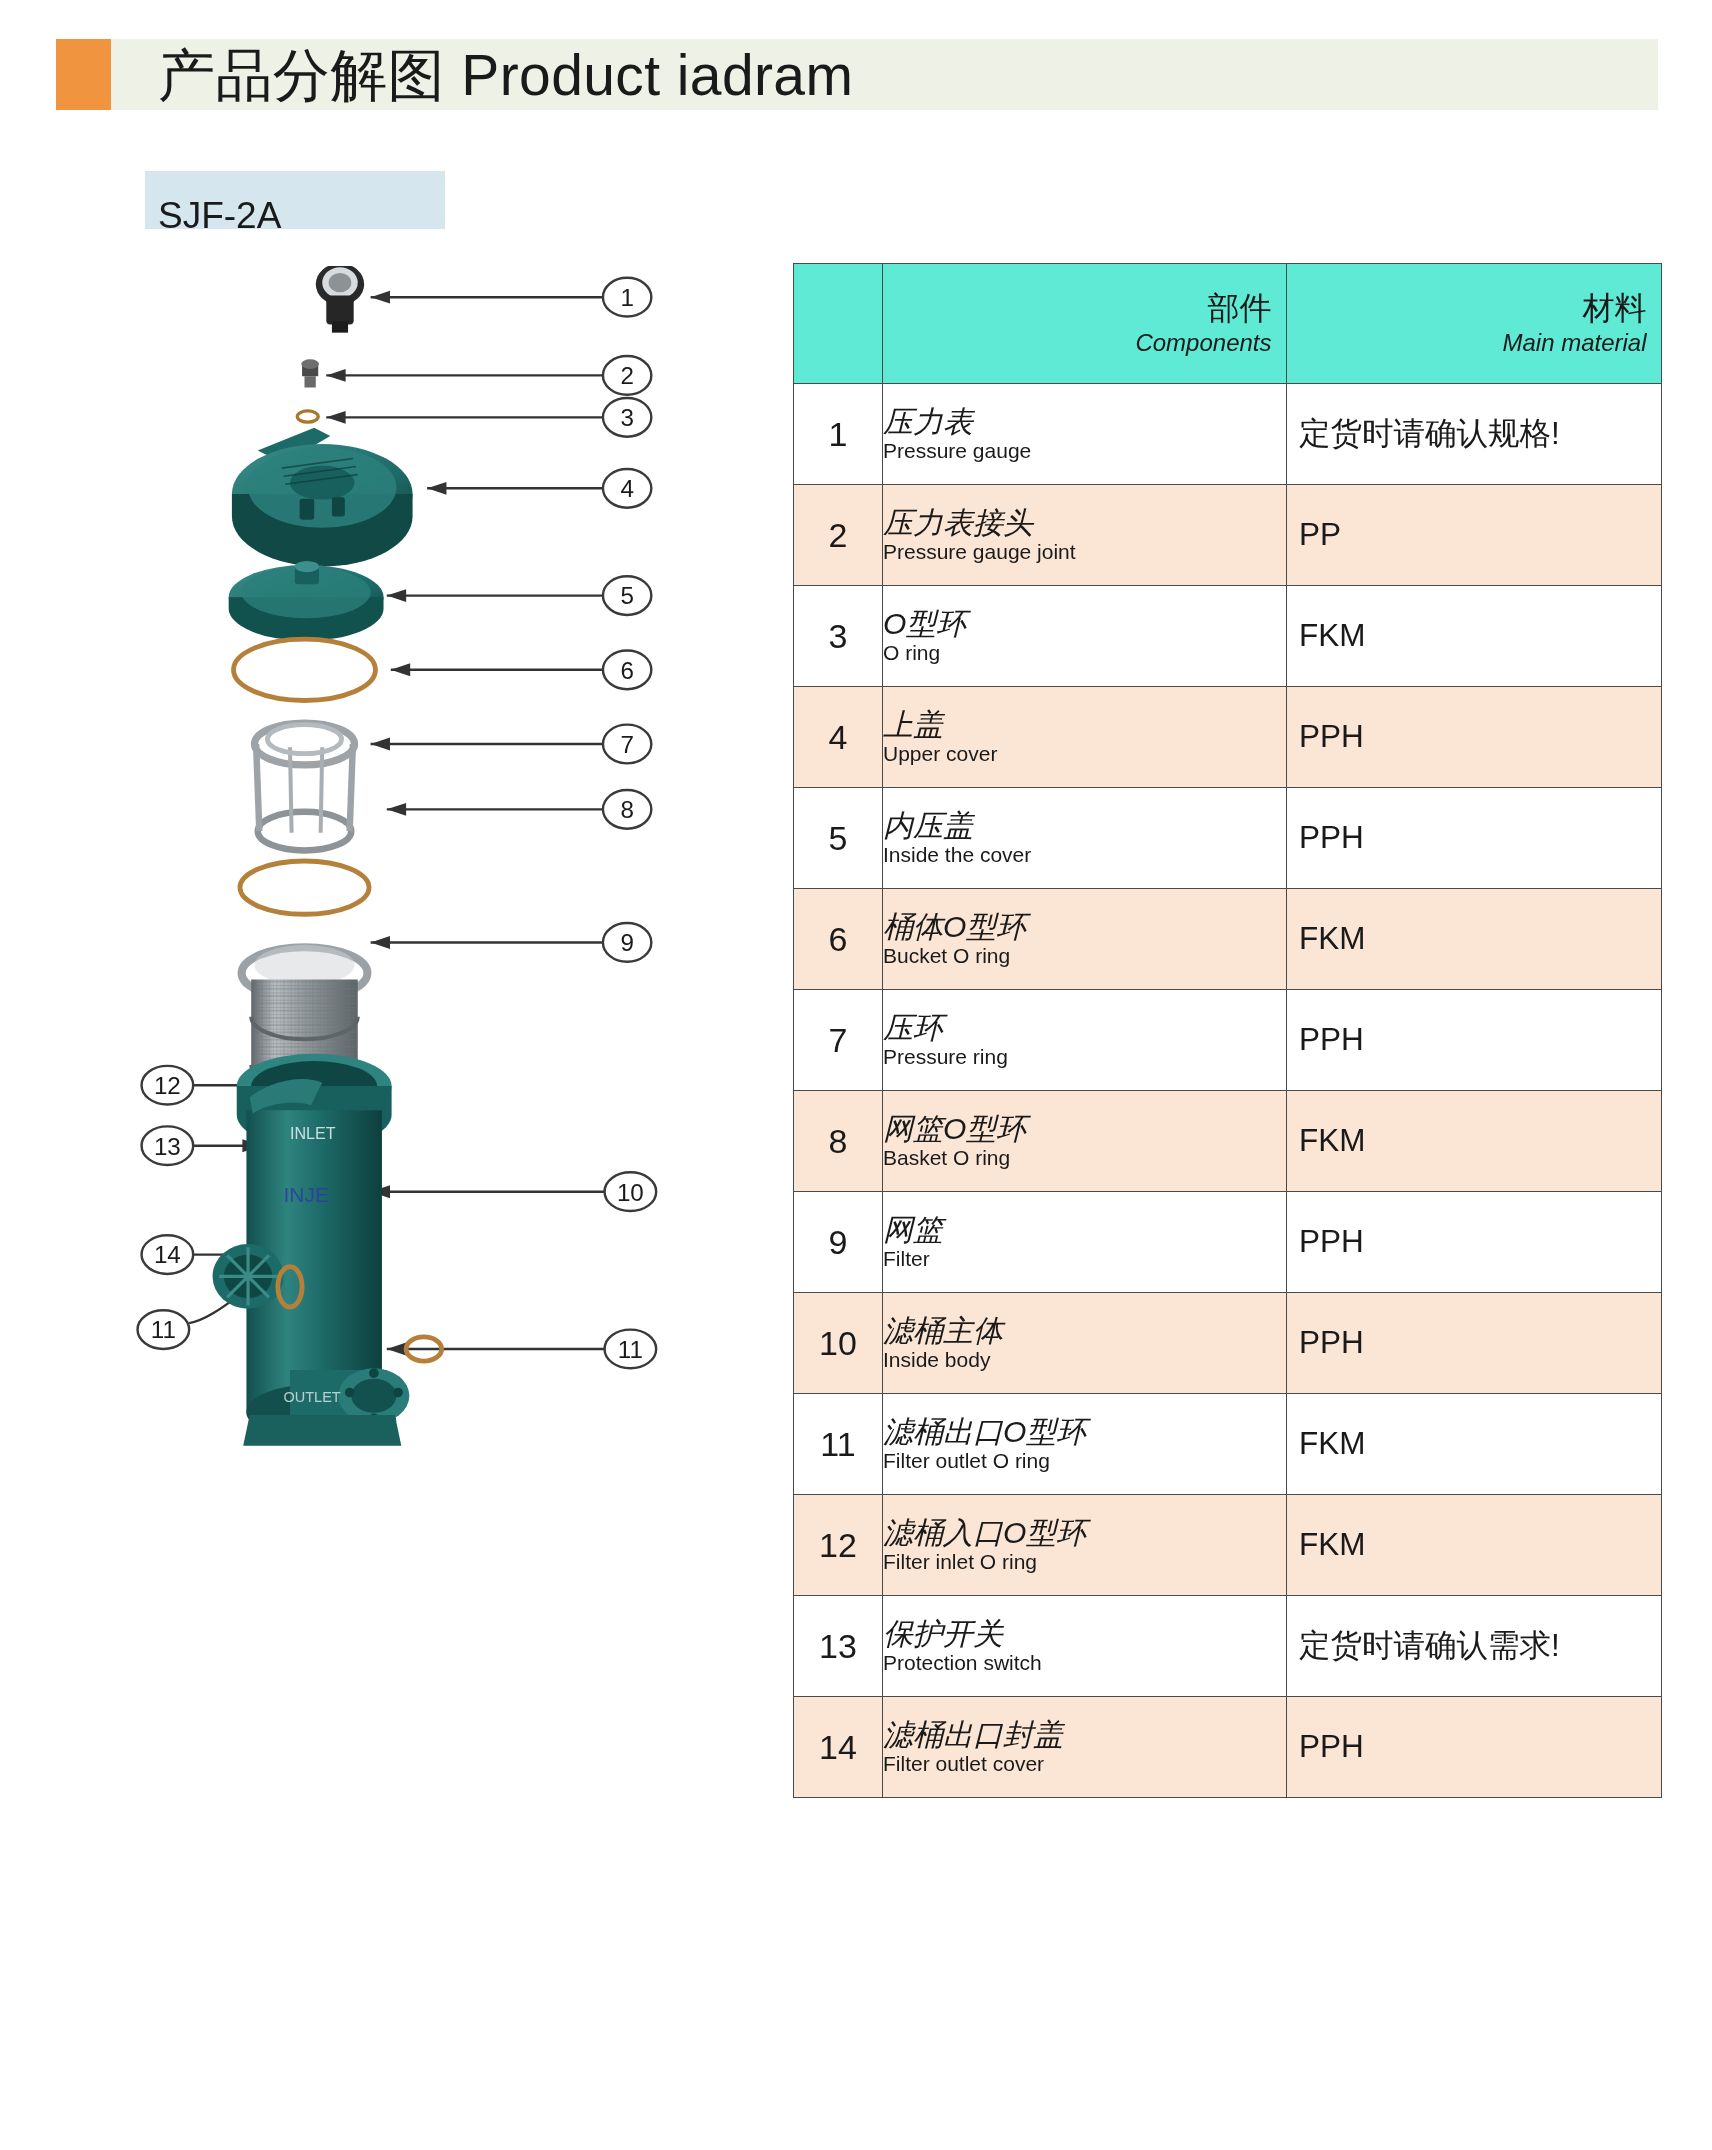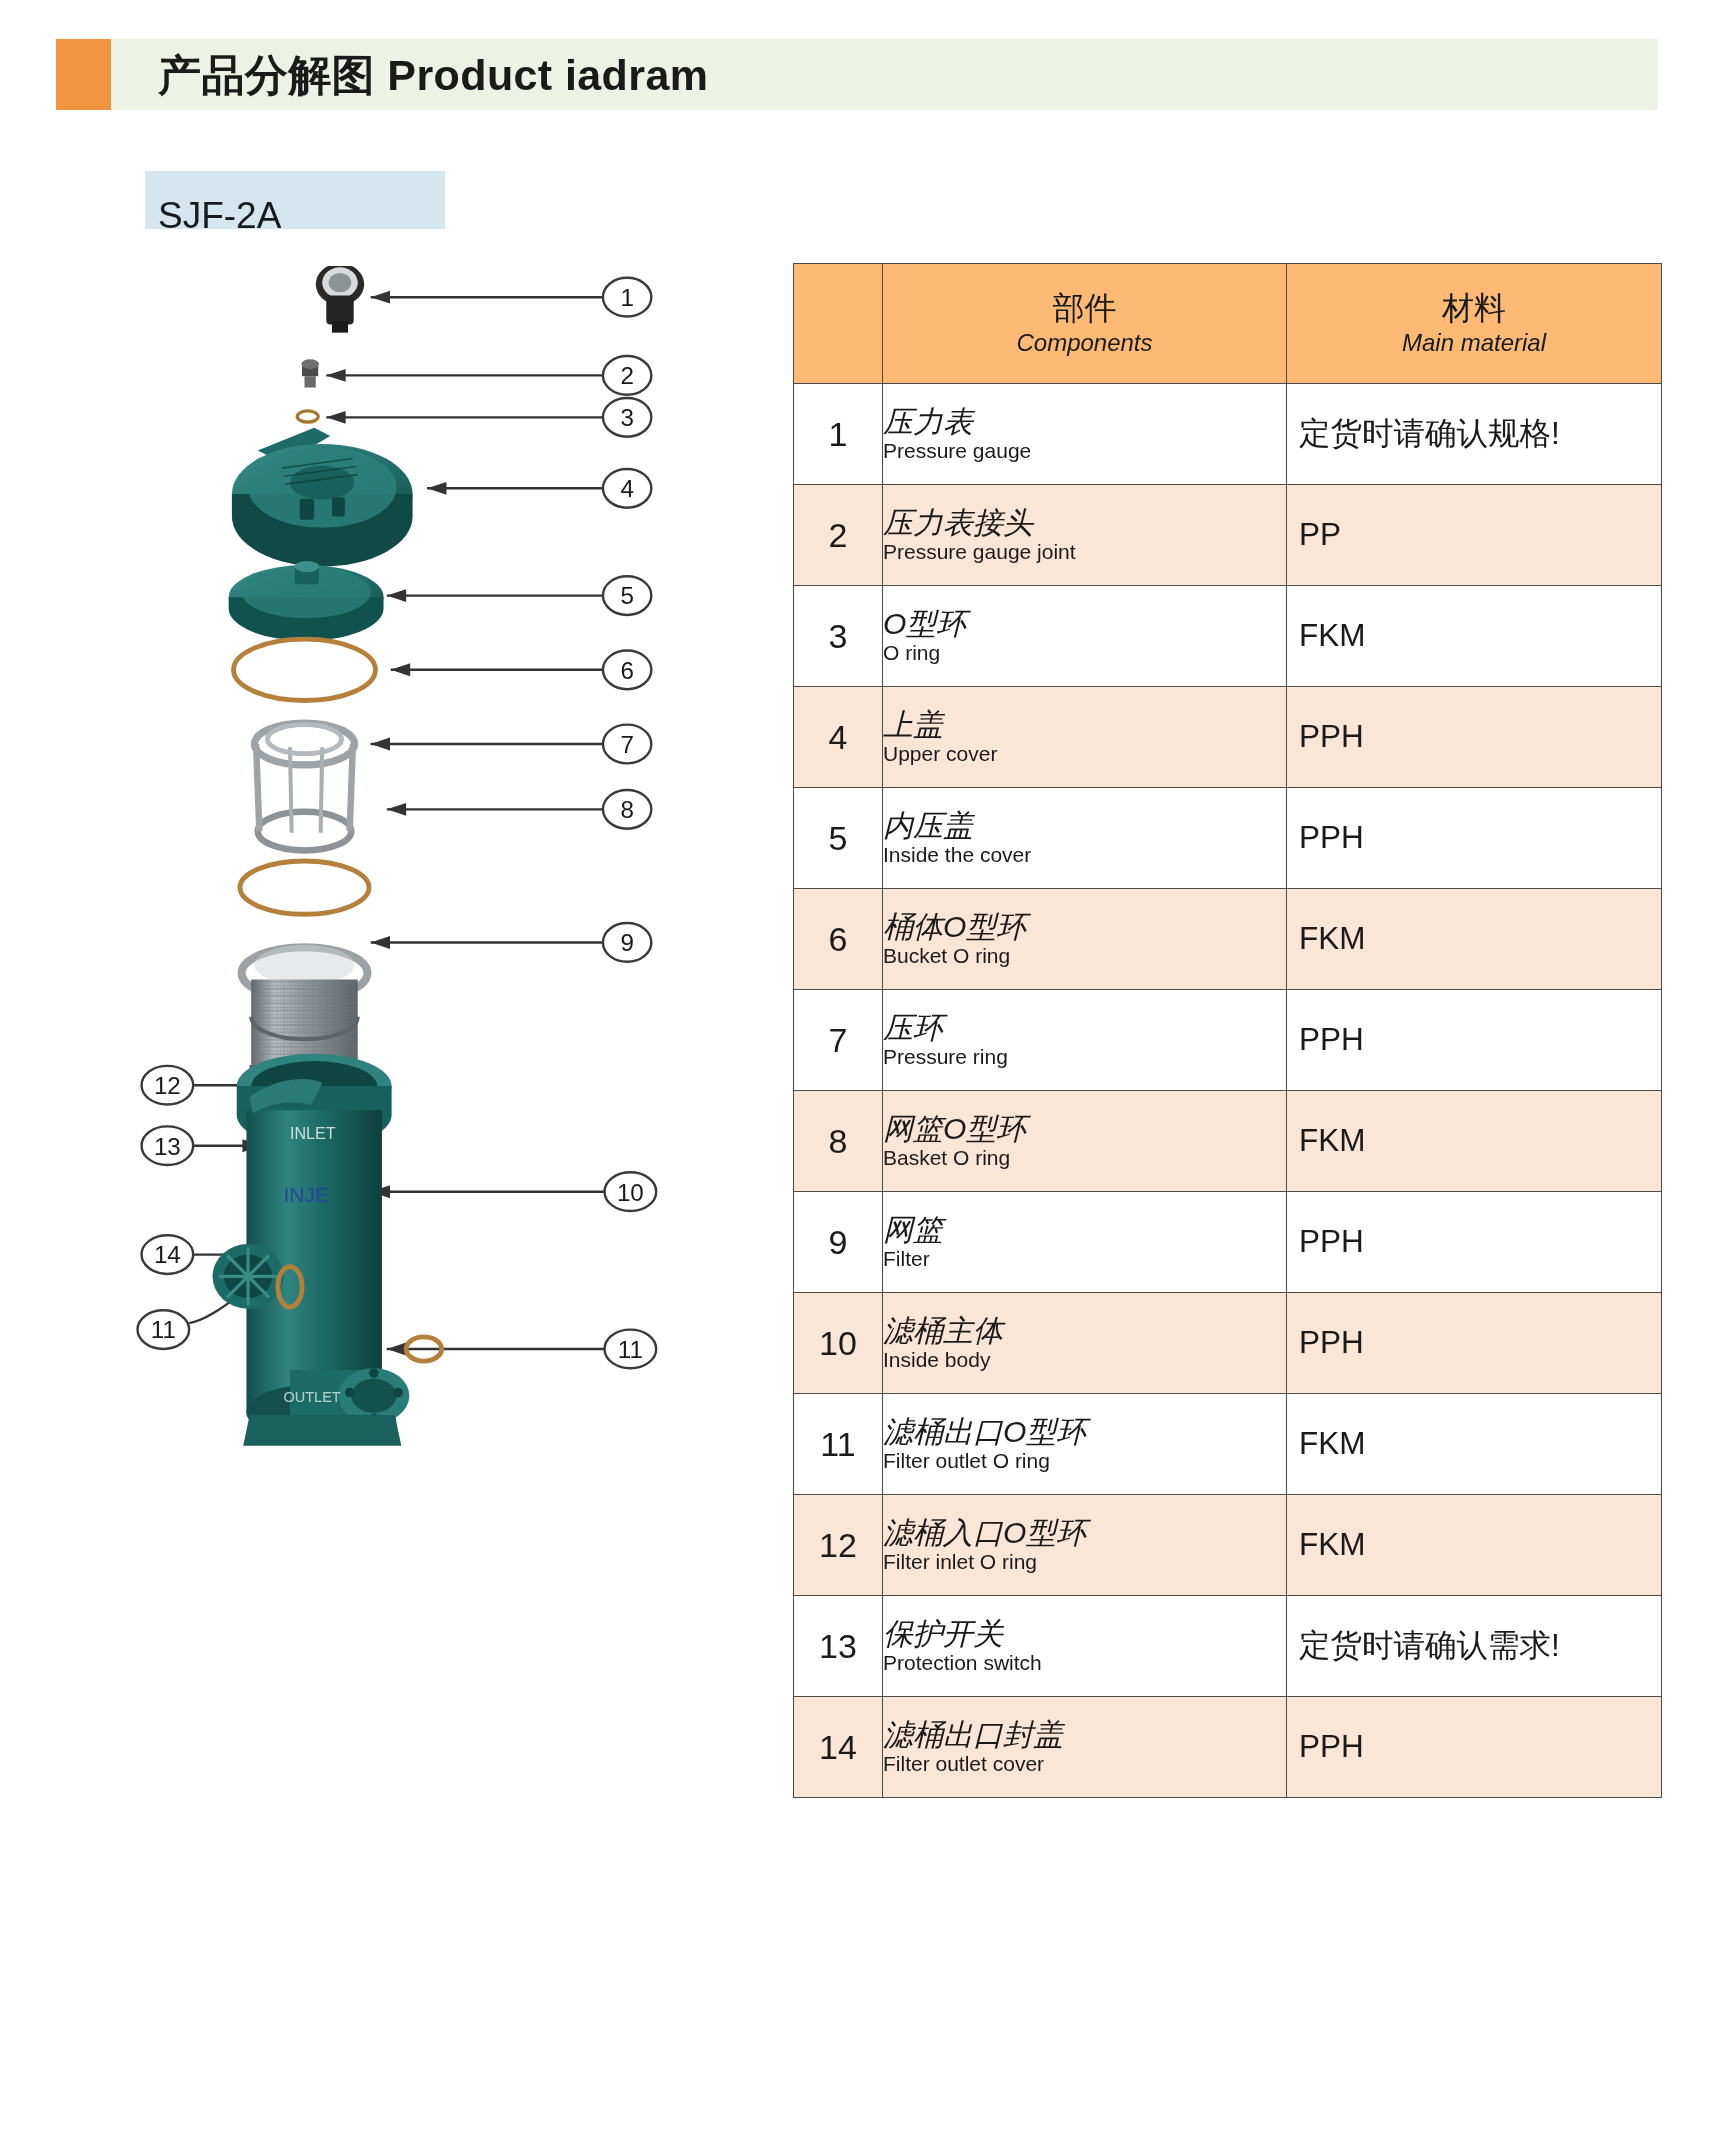--- a/index.html
+++ b/index.html
@@ -30,26 +30,25 @@
     left: 56px;
     top: 39px;
     width: 55px;
     height: 71px;
     background: #f0943f;
   }
   #header-title {
     position: absolute;
     left: 158px;
     top: 50px;
-    font-size: 43px;
+    font-size: 57px;
     line-height: 50px;
     color: #1a1a1a;
     white-space: nowrap;
     letter-spacing: 0.4px;
-    font-weight: bold;
   }
 
   
   #model-badge {
     position: absolute;
     left: 145px;
     top: 171px;
     width: 300px;
     height: 58px;
     background: #d6e6ee;
@@ -76,23 +75,23 @@
   #parts-table col.c-no { width: 89px; }
   #parts-table col.c-comp { width: 404px; }
   #parts-table col.c-mat { width: 375px; }
 
   #parts-table th, #parts-table td {
     border: 1.6px solid #4a4a4a;
     padding: 0;
     vertical-align: middle;
   }
   #parts-table thead th {
-    background: #fdba74;
+    background: #5eead4;
     height: 119px;
-    text-align: center;
+    text-align: right;
     font-weight: normal;
   }
   .th-inner {
     padding: 4.8px 14.5px;
     line-height: 1.22;
   }
   .th-cn {
     display: block;
     font-size: 32px;
   }

